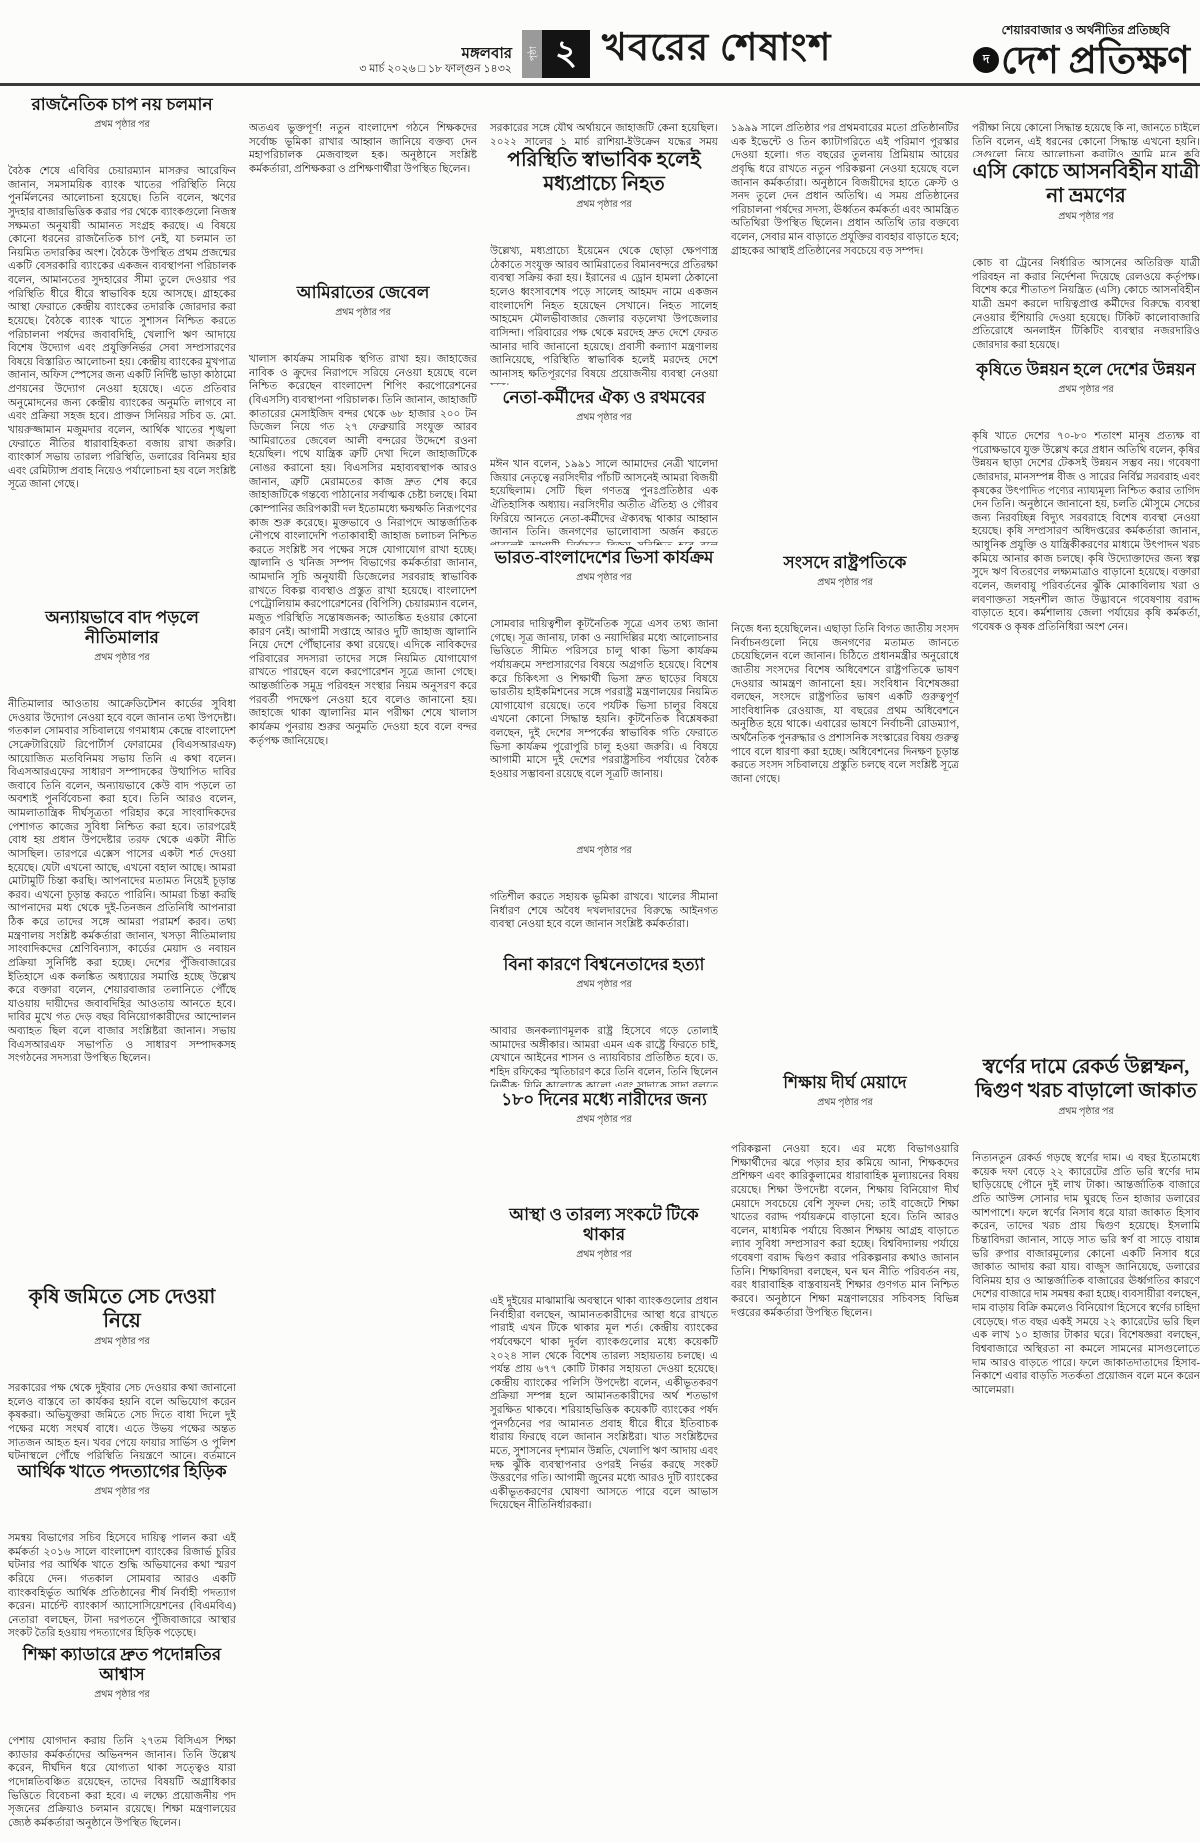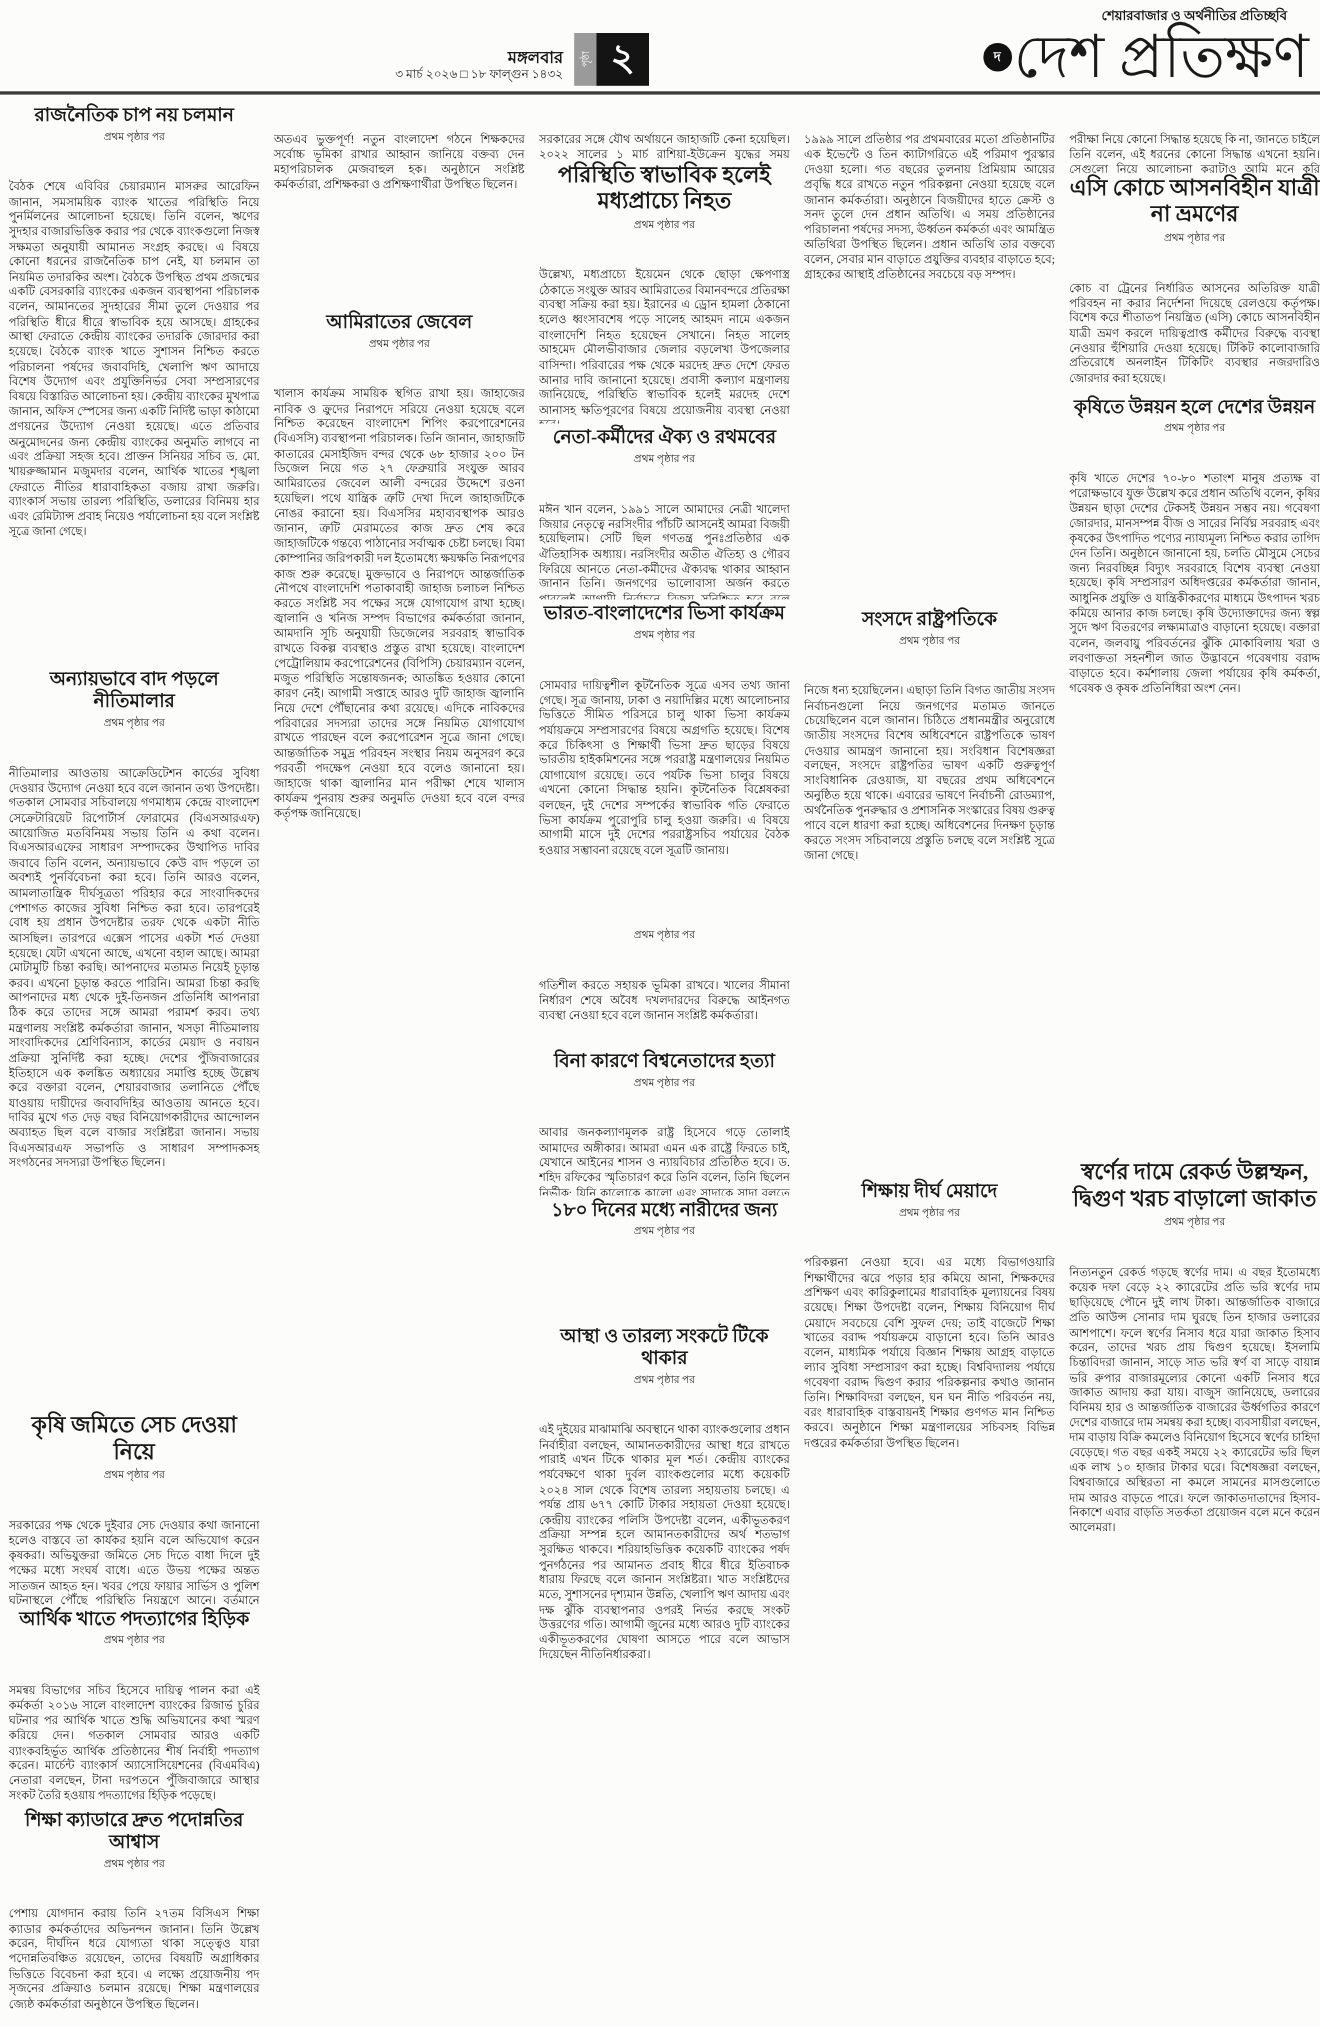--- a/index.html
+++ b/index.html
@@ -25,21 +25,21 @@
   }
   .sectiontitle { position:absolute; left:602px; bottom:2px; font-size:38px; font-weight:bold; letter-spacing:1px; white-space:nowrap; }
   .masthead { position:absolute; right:10px; bottom:4px; text-align:right; }
   .tagline { font-size:12px; font-weight:bold; margin-right:20px; }
   .wordmark-row { display:flex; align-items:center; justify-content:flex-end; gap:2px; }
   .emblem {
     width:26px; height:26px; border-radius:50%; background:#111; color:#fff;
     font-size:12px; font-weight:bold; display:flex; align-items:center; justify-content:center;
     flex:0 0 auto;
   }
-  .wordmark { font-size:54px; font-weight:normal; line-height:1; letter-spacing:0px; white-space:nowrap; }
+  .wordmark { font-size:38px; font-weight:bold; line-height:1; letter-spacing:0px; white-space:nowrap; }
   
   .content { display:flex; gap:13px; padding:6px 8px 0 8px; }
   .col { width:228px; flex:0 0 228px; height:1740px; overflow:hidden; }
   .blk { overflow:hidden; box-sizing:border-box; padding-bottom:3px; }
   .hl { text-align:center; font-weight:bold; font-size:17px; line-height:1.18; padding:3px 0 1px 0; }
   .hl.lg { font-size:20px; }
   .kicker { text-align:center; font-size:9.5px; padding:1px 0 3px 0; }
   .btxt { font-size:10.4px; line-height:1.31; text-align:justify;margin-top:29px; }
 </style>
 </head>
@@ -49,20 +49,21 @@
 
   <div class="header">
     <div class="dateblock">
       <div class="weekday">মঙ্গলবার</div>
       <div class="dateline">৩ মার্চ ২০২৬ □ ১৮ ফাল্গুন ১৪৩২</div>
     </div>
     <div class="pagebox">
       <div class="pagetab">পৃষ্ঠা</div>
       <div class="pagenum">২</div>
     </div>
+    <div class="sectiontitle">খবরের শেষাংশ</div>
     <div class="masthead">
       <div class="tagline">শেয়ারবাজার ও অর্থনীতির প্রতিচ্ছবি</div>
       <div class="wordmark-row">
         <div class="emblem">দ</div>
         <div class="wordmark">দেশ প্রতিক্ষণ</div>
       </div>
     </div>
   </div>
 
   <div class="content">

